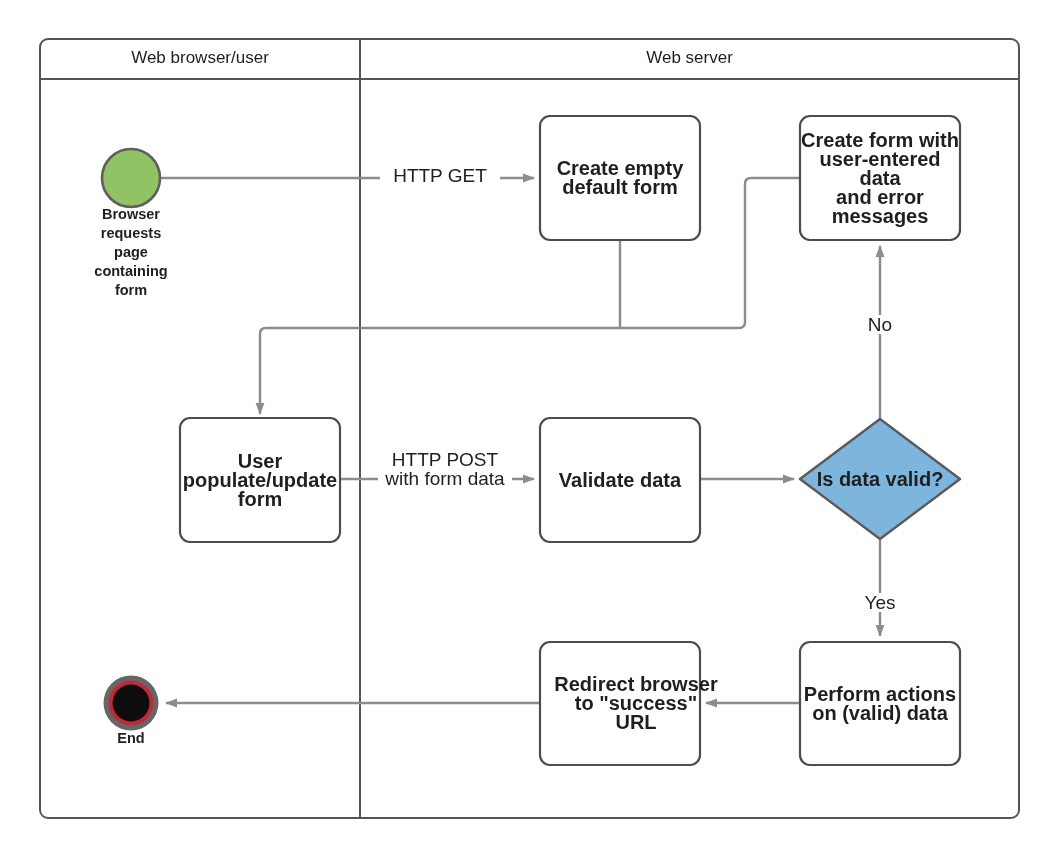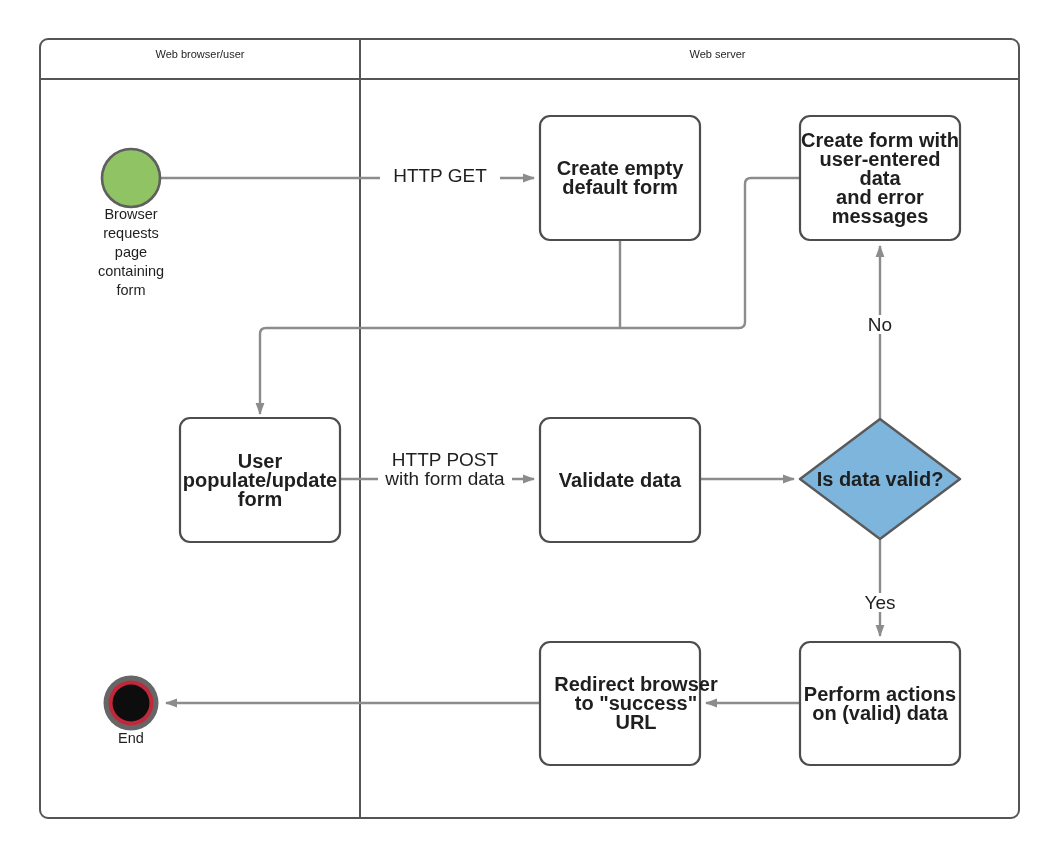--- a/index.html
+++ b/index.html
@@ -3,21 +3,21 @@
 <meta charset="utf-8">
 <style>
   html,body{margin:0;padding:0;background:#ffffff;}
   body{width:1060px;height:860px;font-family:"Liberation Sans",sans-serif;}
   #stage{position:relative;width:1060px;height:860px;overflow:hidden;background:#fff;}
   svg#diagram{position:absolute;left:0;top:0;width:1060px;height:860px;}
 
   .lane-title{
     position:absolute;
     text-align:center;
-    font-size:11px;
+    font-size:17px;
     color:#1f1f1f;
     font-family:"Liberation Sans",sans-serif;
     white-space:nowrap;
   }
   .node-label{
     position:absolute;
     text-align:center;
     font-weight:bold;
     font-size:20px;
     line-height:19px;
@@ -35,21 +35,21 @@
     line-height:19px;
     color:#1f1f1f;
     background:#ffffff;
     font-family:"Liberation Sans",sans-serif;
     white-space:pre-line;
     pointer-events:none;
   }
   .under-label{
     position:absolute;
     text-align:center;
-    font-weight:normal;
+    font-weight:bold;
     font-size:14.5px;
     line-height:19px;
     color:#1f1f1f;
     font-family:"Liberation Sans",sans-serif;
     white-space:pre-line;
     pointer-events:none;
   }
 </style>
 </head>
 <body>
@@ -110,21 +110,21 @@
 
       <g>
         <circle cx="131" cy="703" r="27.5" fill="#666666"></circle>
         <circle cx="131" cy="703" r="22.5" fill="#c0293b"></circle>
         <circle cx="131" cy="703" r="18.5" fill="#0d0d0d"></circle>
       </g>
     </g>
   </svg>
 
   <div class="lane-title" style="left:40px;top:48px;width:320px;">Web browser/user</div>
-  <div class="lane-title" style="left:360px;top:48px;width:659px;padding-left:28px;">Web server</div>
+  <div class="lane-title" style="left:360px;top:48px;width:659px;">Web server</div>
 
   <div class="node-label" style="left:540px;top:116px;width:160px;height:124px;white-space:pre-line;">Create empty
 default form</div>
 
   <div class="node-label" style="left:798px;top:116px;width:164px;height:124px;white-space:pre-line;">Create form with
 user-entered data
 and error
 messages</div>
 
   <div class="node-label" style="left:176px;top:418px;width:168px;height:124px;white-space:pre-line;">User

